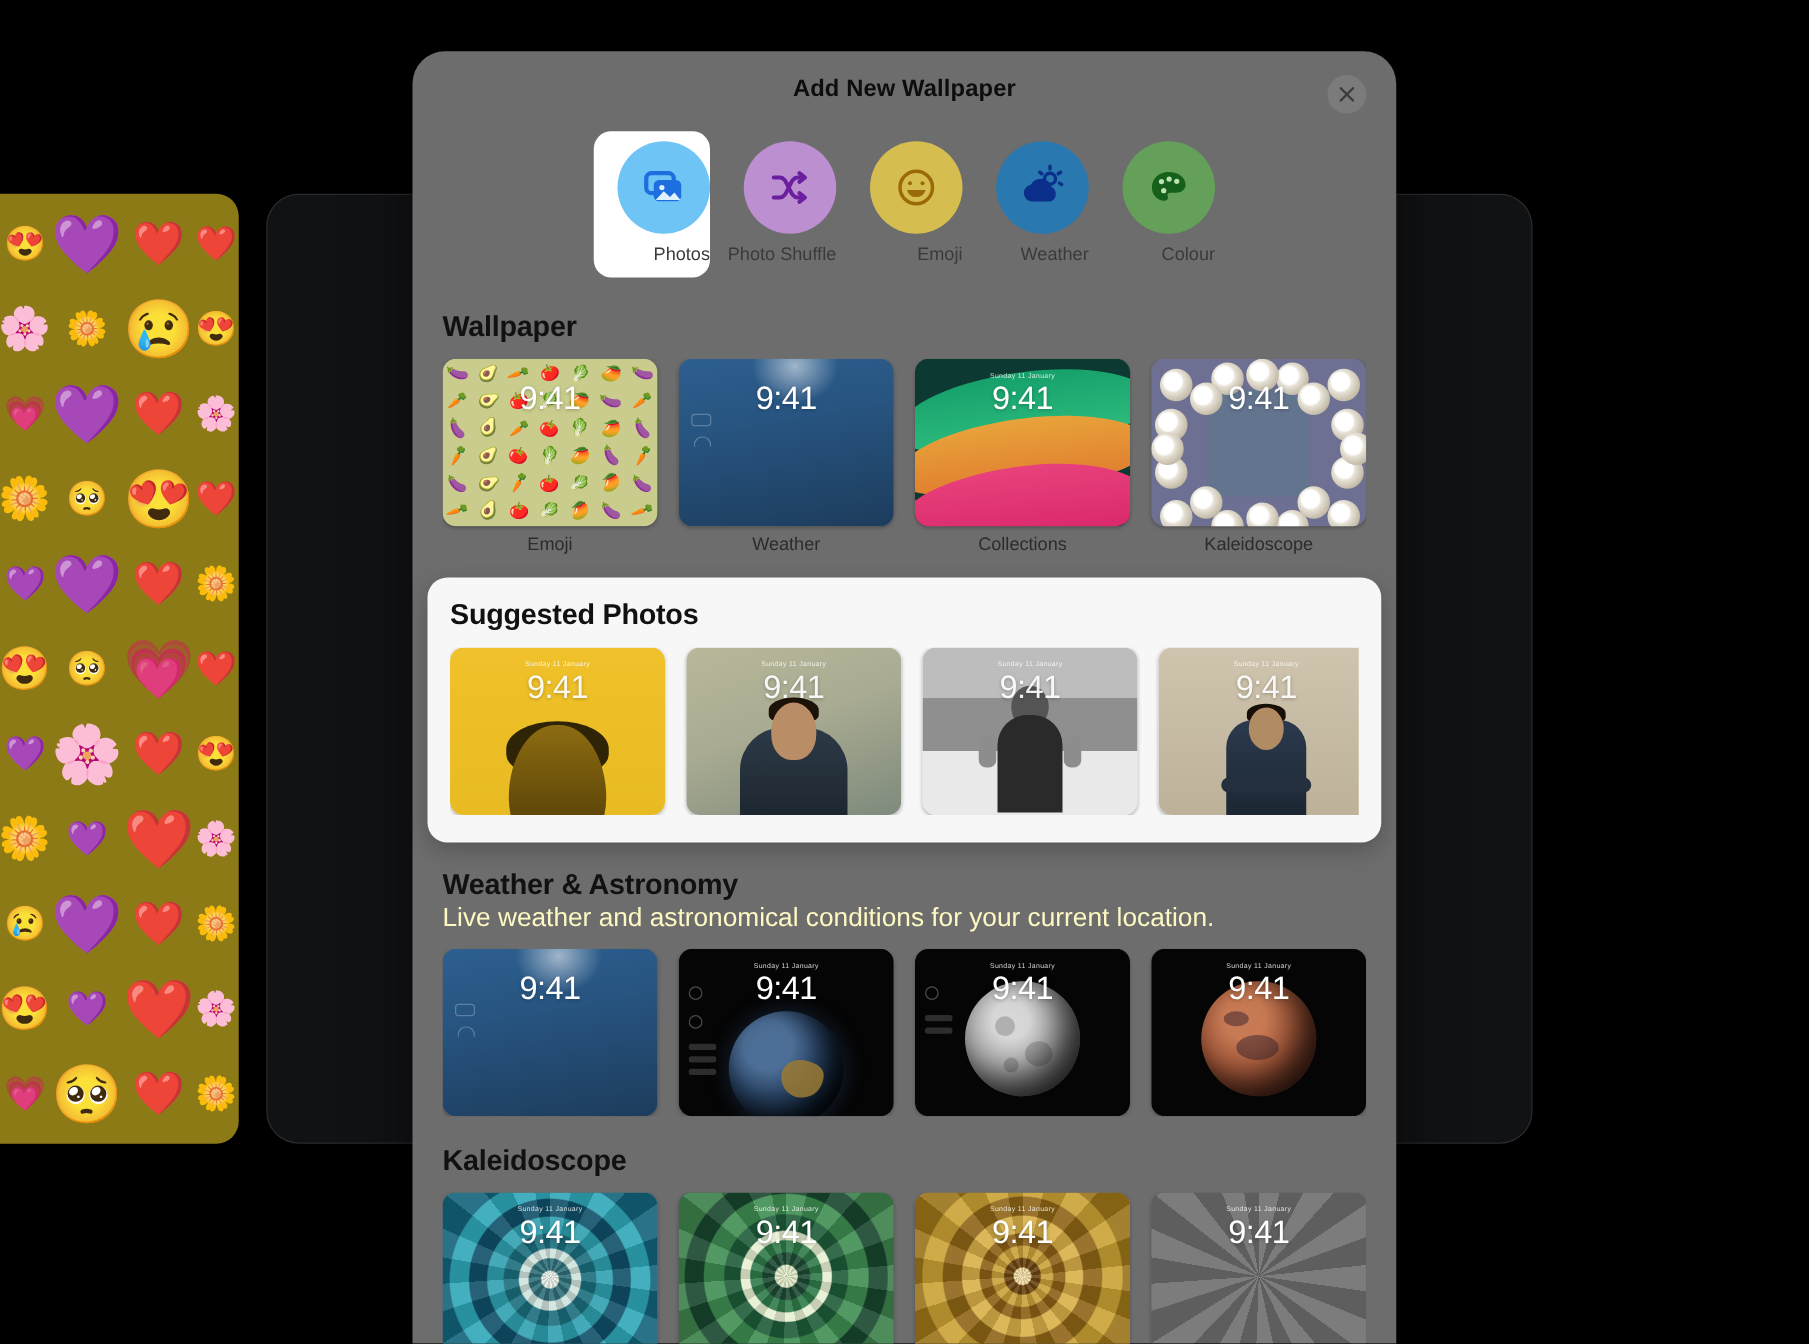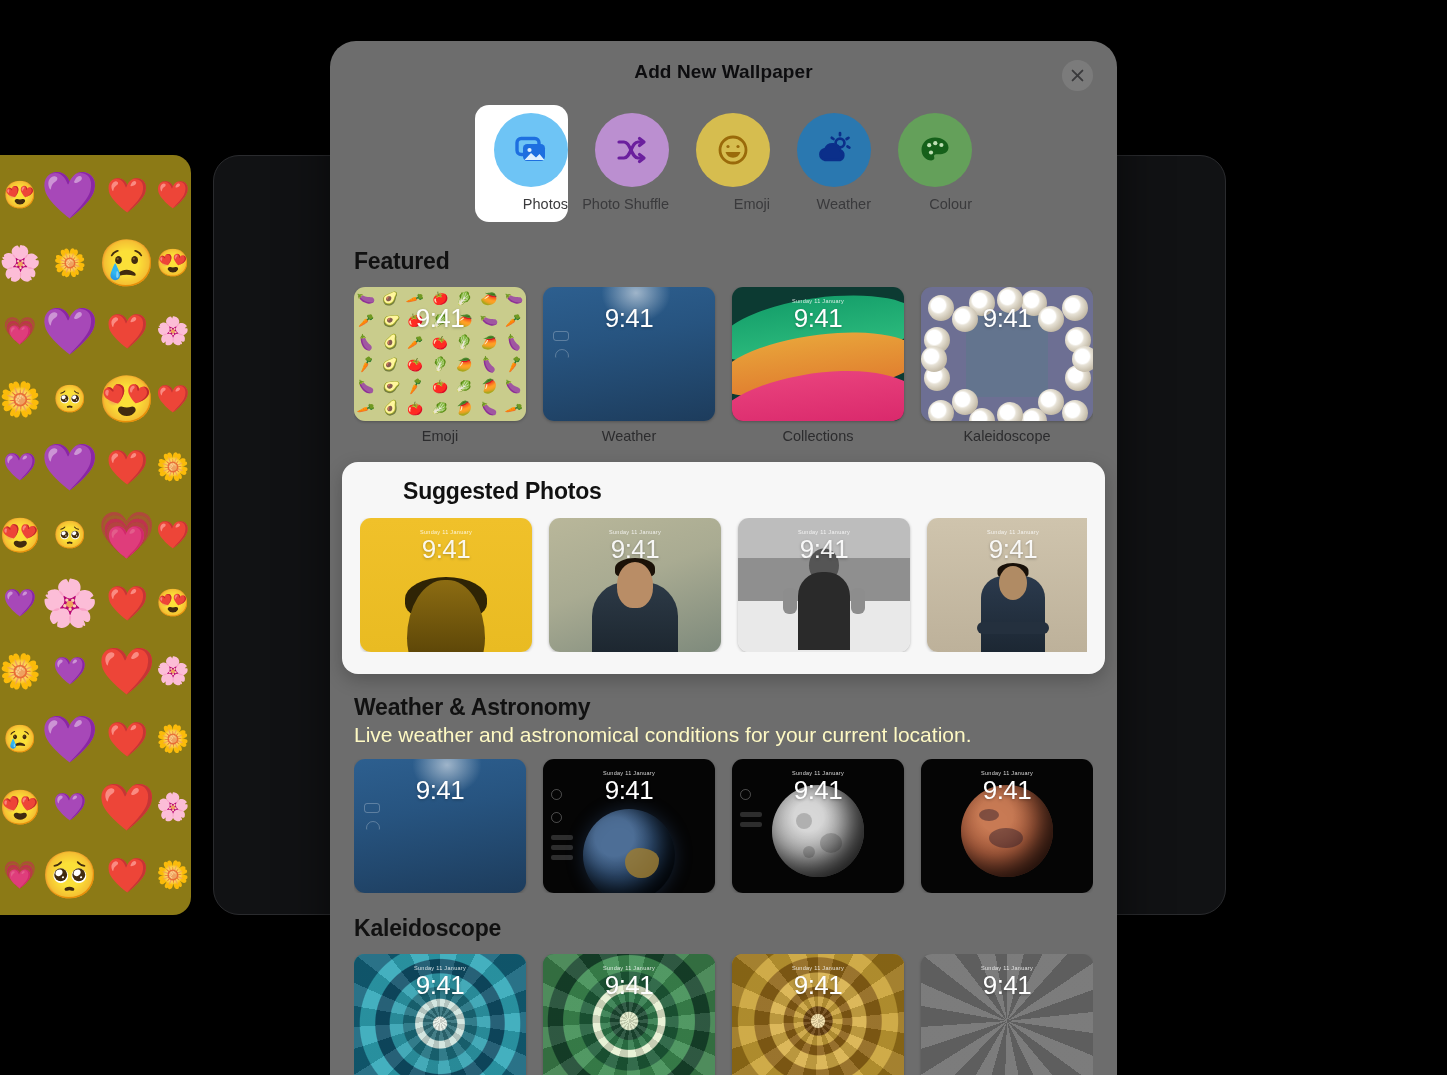--- a/index.html
+++ b/index.html
@@ -149,21 +149,21 @@
   }
 
   
   #suggested-card {
     margin: 18px 12px 0 12px;
     background: #f7f7f7;
     border-radius: 16px;
     padding: 16px 18px 22px 18px;
     box-shadow: 0 6px 18px rgba(0,0,0,.22);
   }
-  #suggested-card .section-title { font-size: 23px; margin-left: 43px; }
+  #suggested-card .section-title { font-size: 23px; }
   #suggested-card .tile-row { margin-top: 13px; gap: 17px; }
 
   .sec-featured { margin-top: 26px; }
   .sec-weather  { margin-top: 20px; }
   .sec-kaleido  { margin-top: 22px; }
 
   
   .art { position: absolute; inset: 0; }
 
   
@@ -450,21 +450,21 @@
             <circle cx="25.4" cy="14" r="2.1" fill="#bfe0b5"></circle>
             <circle cx="15" cy="21.5" r="2.1" fill="#bfe0b5"></circle>
           </svg>
         </div>
         <div class="tab-label">Colour</div>
       </div>
 
     </div>
 
     <div class="section sec-featured">
-      <div class="section-title">Featured</div>
+      <div class="section-title">Wallpaper</div>
       <div class="tile-row">
 
         <div class="tile-wrap">
           <div class="tile">
             <div class="art art-emoji-food" id="art-food">
                 <span style="transform: rotate(-20deg);">🍆</span>
                 <span style="transform: rotate(0deg);">🥑</span>
                 <span style="transform: rotate(20deg);">🥕</span>
                 <span style="transform: rotate(-20deg);">🍅</span>
                 <span style="transform: rotate(0deg);">🥬</span>

